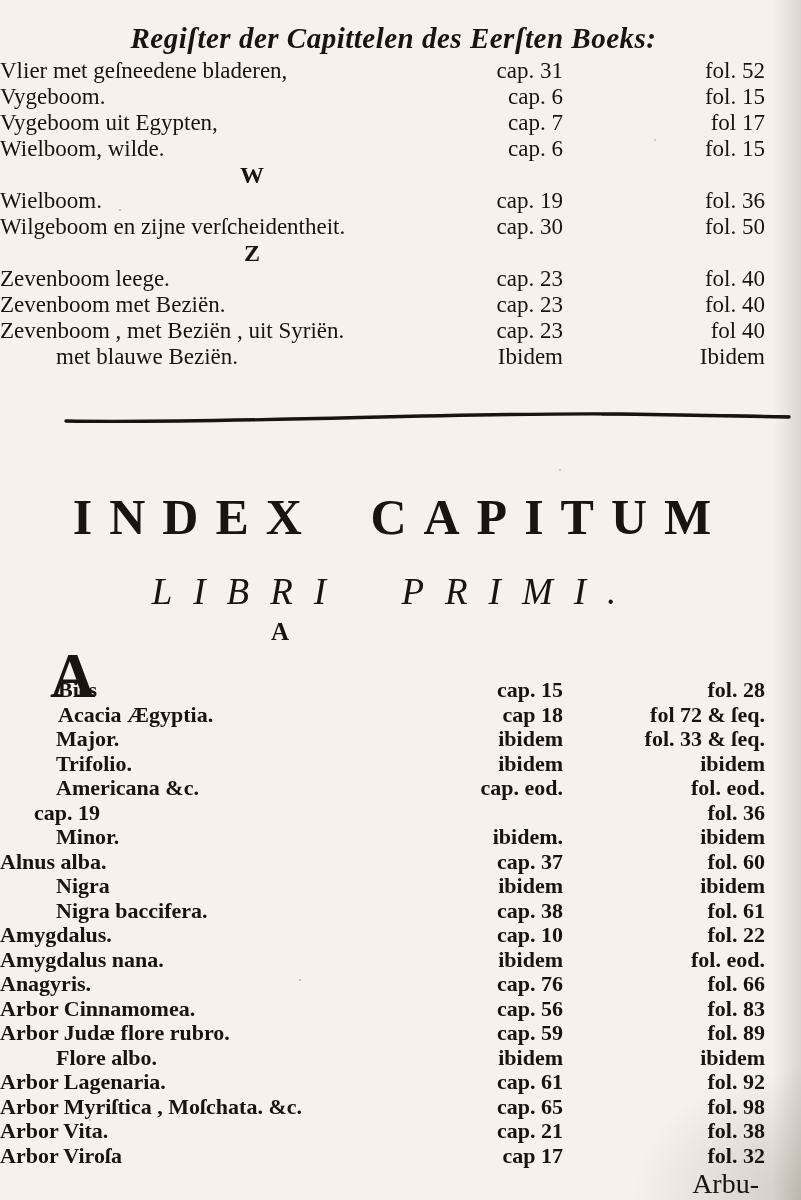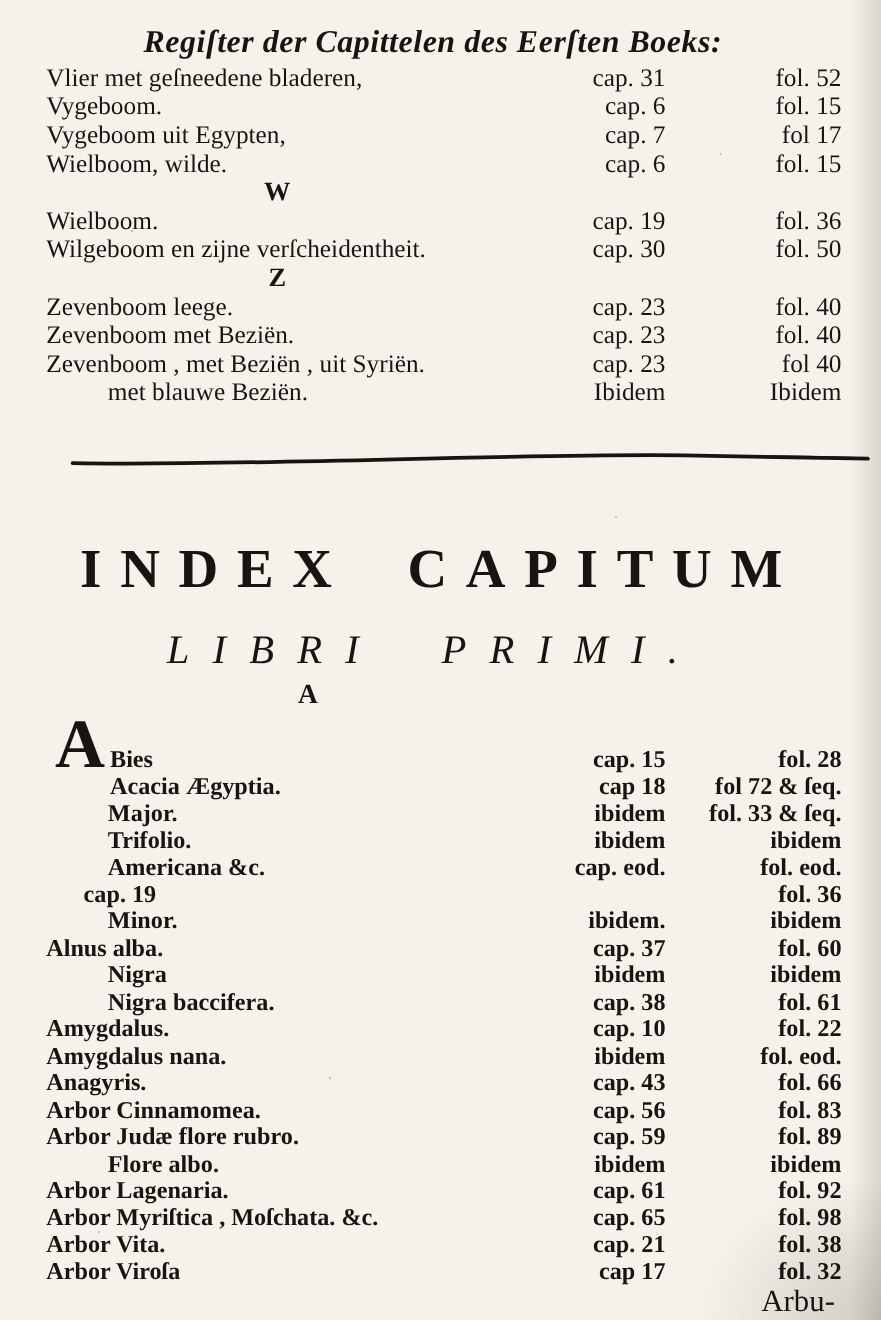--- a/index.html
+++ b/index.html
@@ -25,21 +25,21 @@
     text-align:center;
     font-size:29px;font-weight:bold;font-style:italic;
     letter-spacing:.5px;
     white-space:nowrap;
   }
   .list{position:absolute;left:0;right:0;}
   .register-list{top:58px;}
   .register-list .row{height:26px;line-height:26px;font-size:23px;}
   .index-list{top:678px;font-weight:bold;}
   .index-list .row{height:24.5px;line-height:24.5px;font-size:22px;}
-  .row{display:flex;padding-left:42px;padding-right:36px;white-space:nowrap;}
+  .row{display:flex;padding-right:36px;white-space:nowrap;}
   .row .name{width:463px;flex:none;overflow:visible;}
   .row.indent .name{padding-left:56px;width:407px;}
   .row.dropcap-row .name{padding-left:58px;width:405px;}
   .row .cap{width:100px;flex:none;text-align:right;}
   .row .fol{flex:1;text-align:right;}
   .letter-row{display:flex;padding-left:42px;}
   .letter-row .letter{
     width:420px;flex:none;text-align:center;
     font-weight:bold;font-size:24px;
   }
@@ -210,21 +210,21 @@
         <span class="cap">cap. 10</span>
         <span class="fol">fol. 22</span>
       </div>
       <div class="row">
         <span class="name">Amygdalus nana.</span>
         <span class="cap">ibidem</span>
         <span class="fol">fol. eod.</span>
       </div>
       <div class="row">
         <span class="name">Anagyris.</span>
-        <span class="cap">cap. 43</span>
+        <span class="cap">cap. 76</span>
         <span class="fol">fol. 66</span>
       </div>
       <div class="row">
         <span class="name">Arbor Cinnamomea.</span>
         <span class="cap">cap. 56</span>
         <span class="fol">fol. 83</span>
       </div>
       <div class="row">
         <span class="name">Arbor Judæ flore rubro.</span>
         <span class="cap">cap. 59</span>

